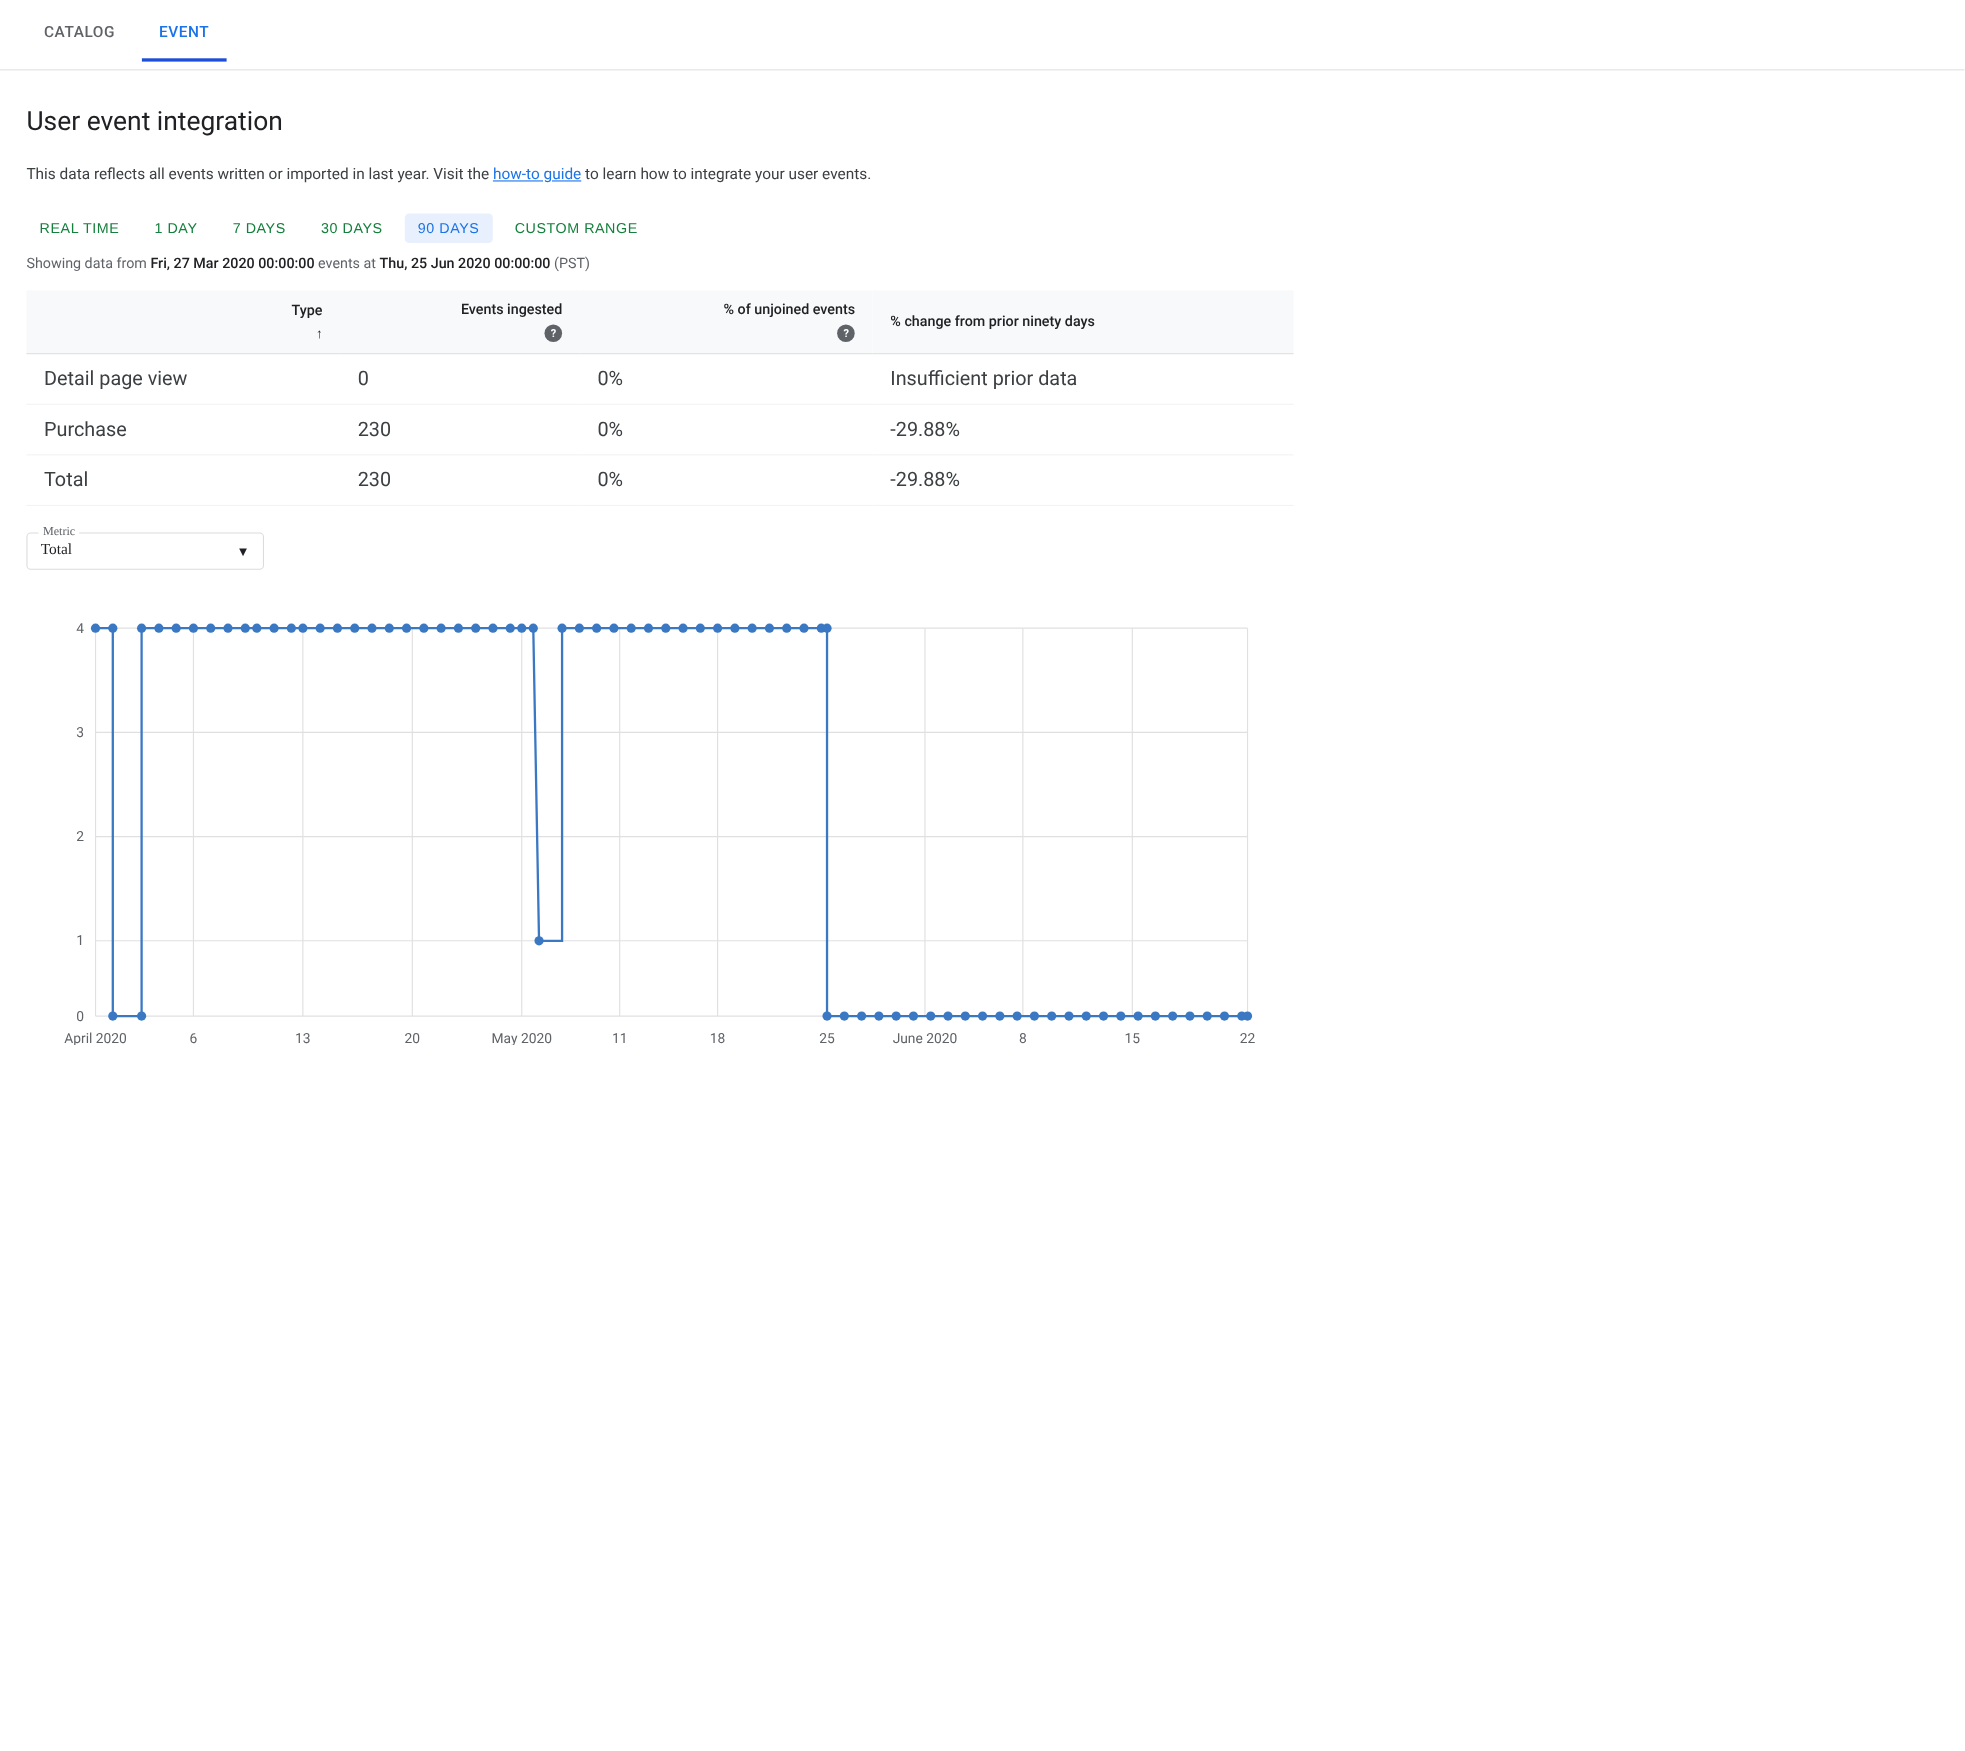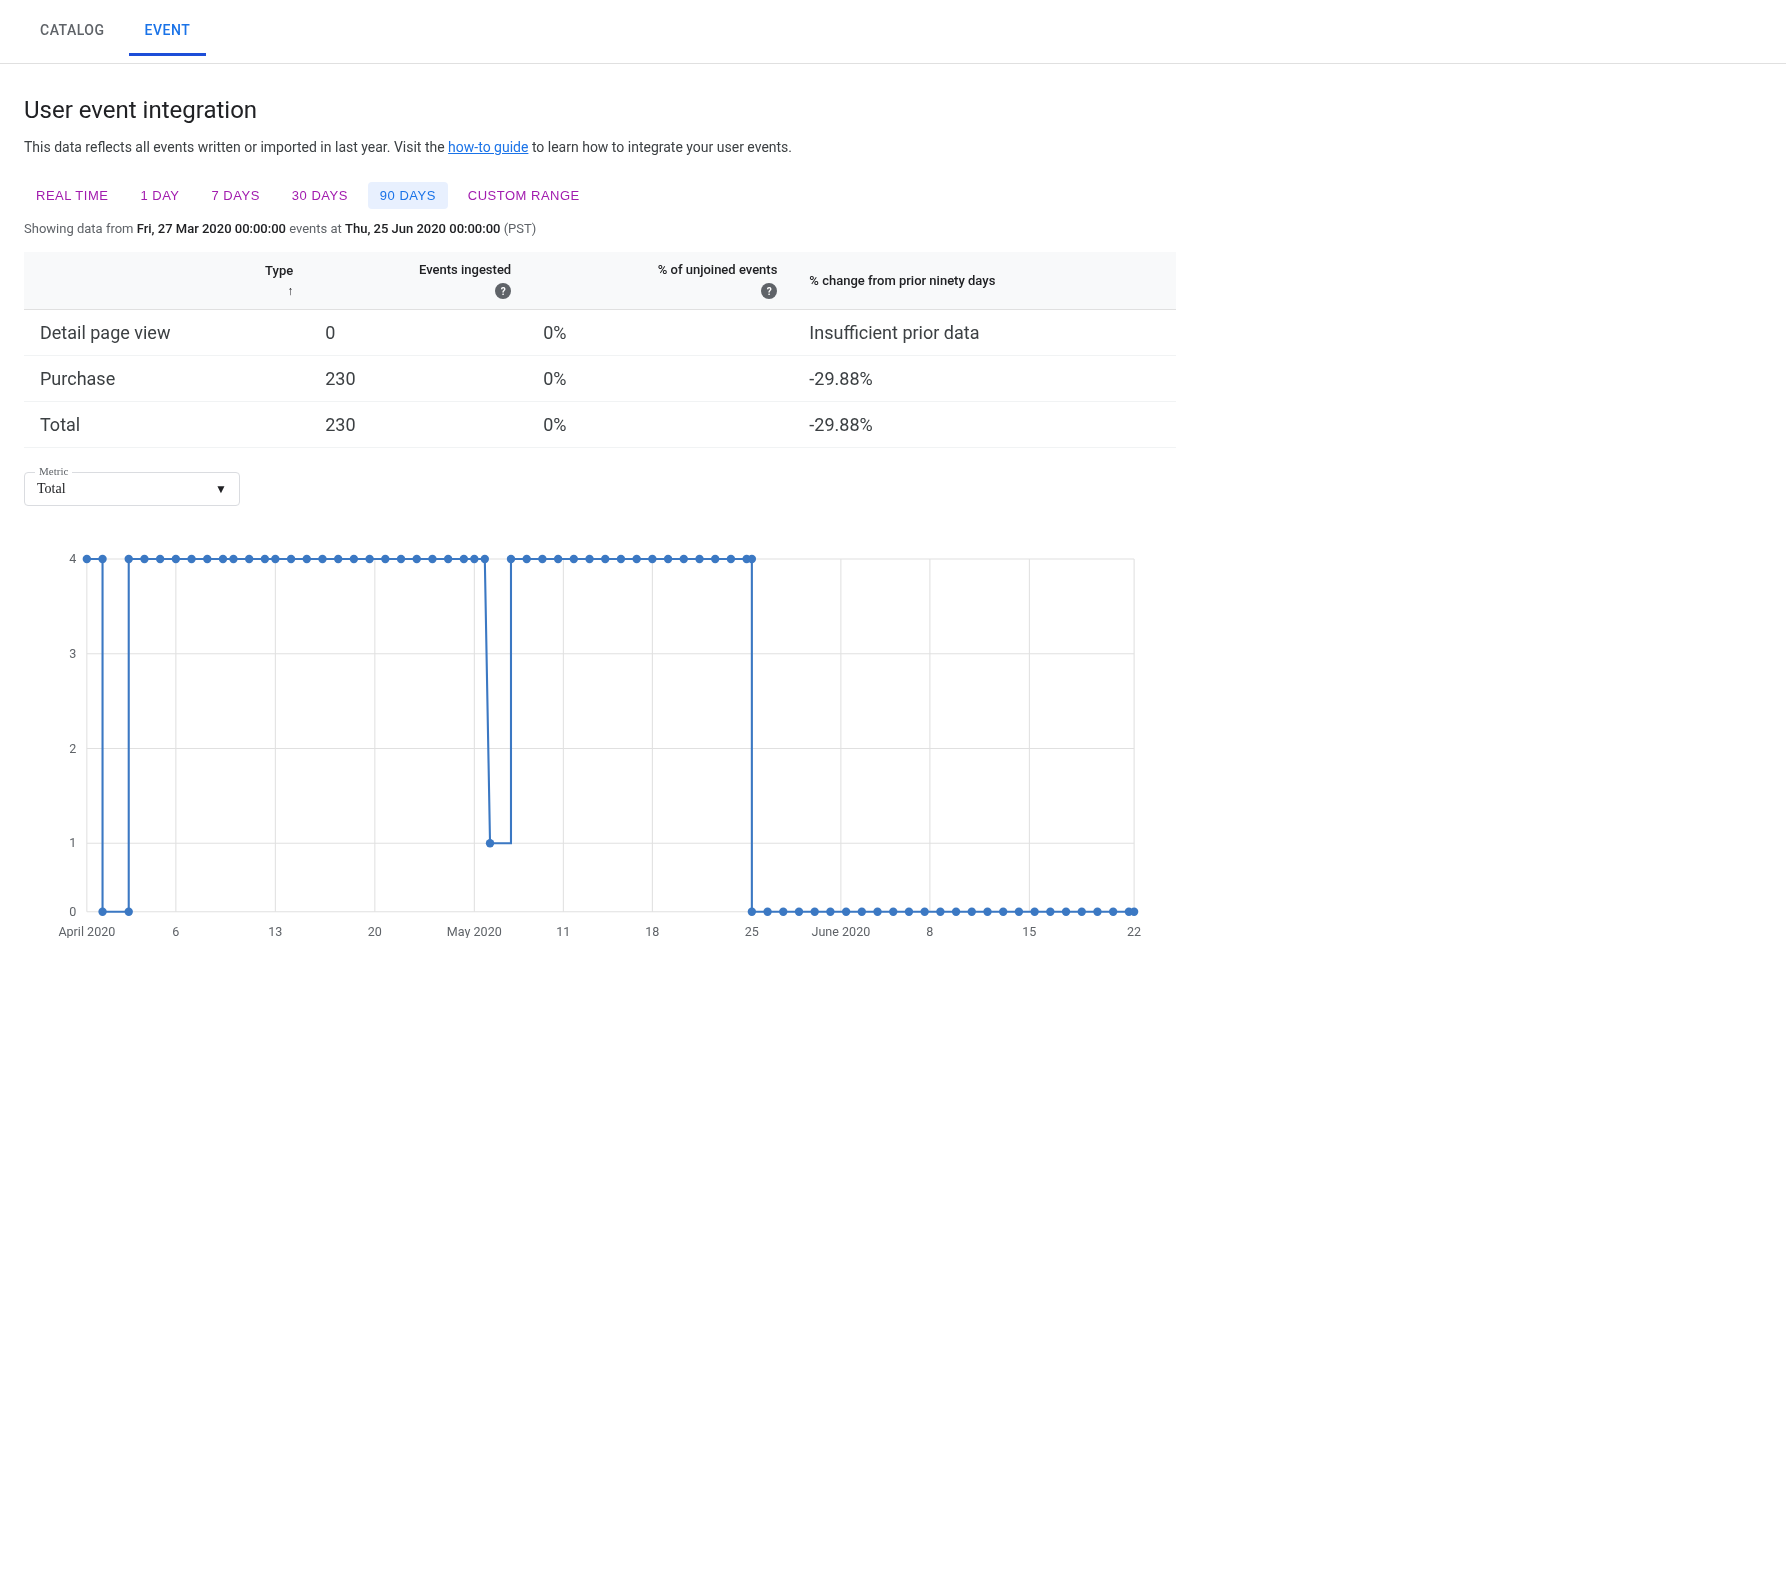--- a/index.html
+++ b/index.html
@@ -33,21 +33,21 @@
 
     .main-content {
       padding: 32px 24px 24px;
       max-width: 1200px;
     }
 
     h1 {
       font-size: 24px;
       font-weight: 400;
       color: #202124;
-      margin-bottom: 12px;
+      margin-bottom: 24px;
     }
 
     .description {
       font-size: 14px;
       color: #3c4043;
       margin-bottom: 24px;
       line-height: 1.6;
     }
 
     .description a {
@@ -59,21 +59,21 @@
       display: flex;
       gap: 8px;
       margin-bottom: 12px;
       align-items: center;
     }
 
     .time-btn {
       padding: 6px 12px;
       font-size: 13px;
       font-weight: 500;
-      color: #a21caf;
+      color: #15803d;
       background: transparent;
       border: none;
       cursor: pointer;
       border-radius: 4px;
       letter-spacing: 0.5px;
       text-transform: uppercase;
     }
 
     .time-btn.active {
       background: #e8f0fe;

